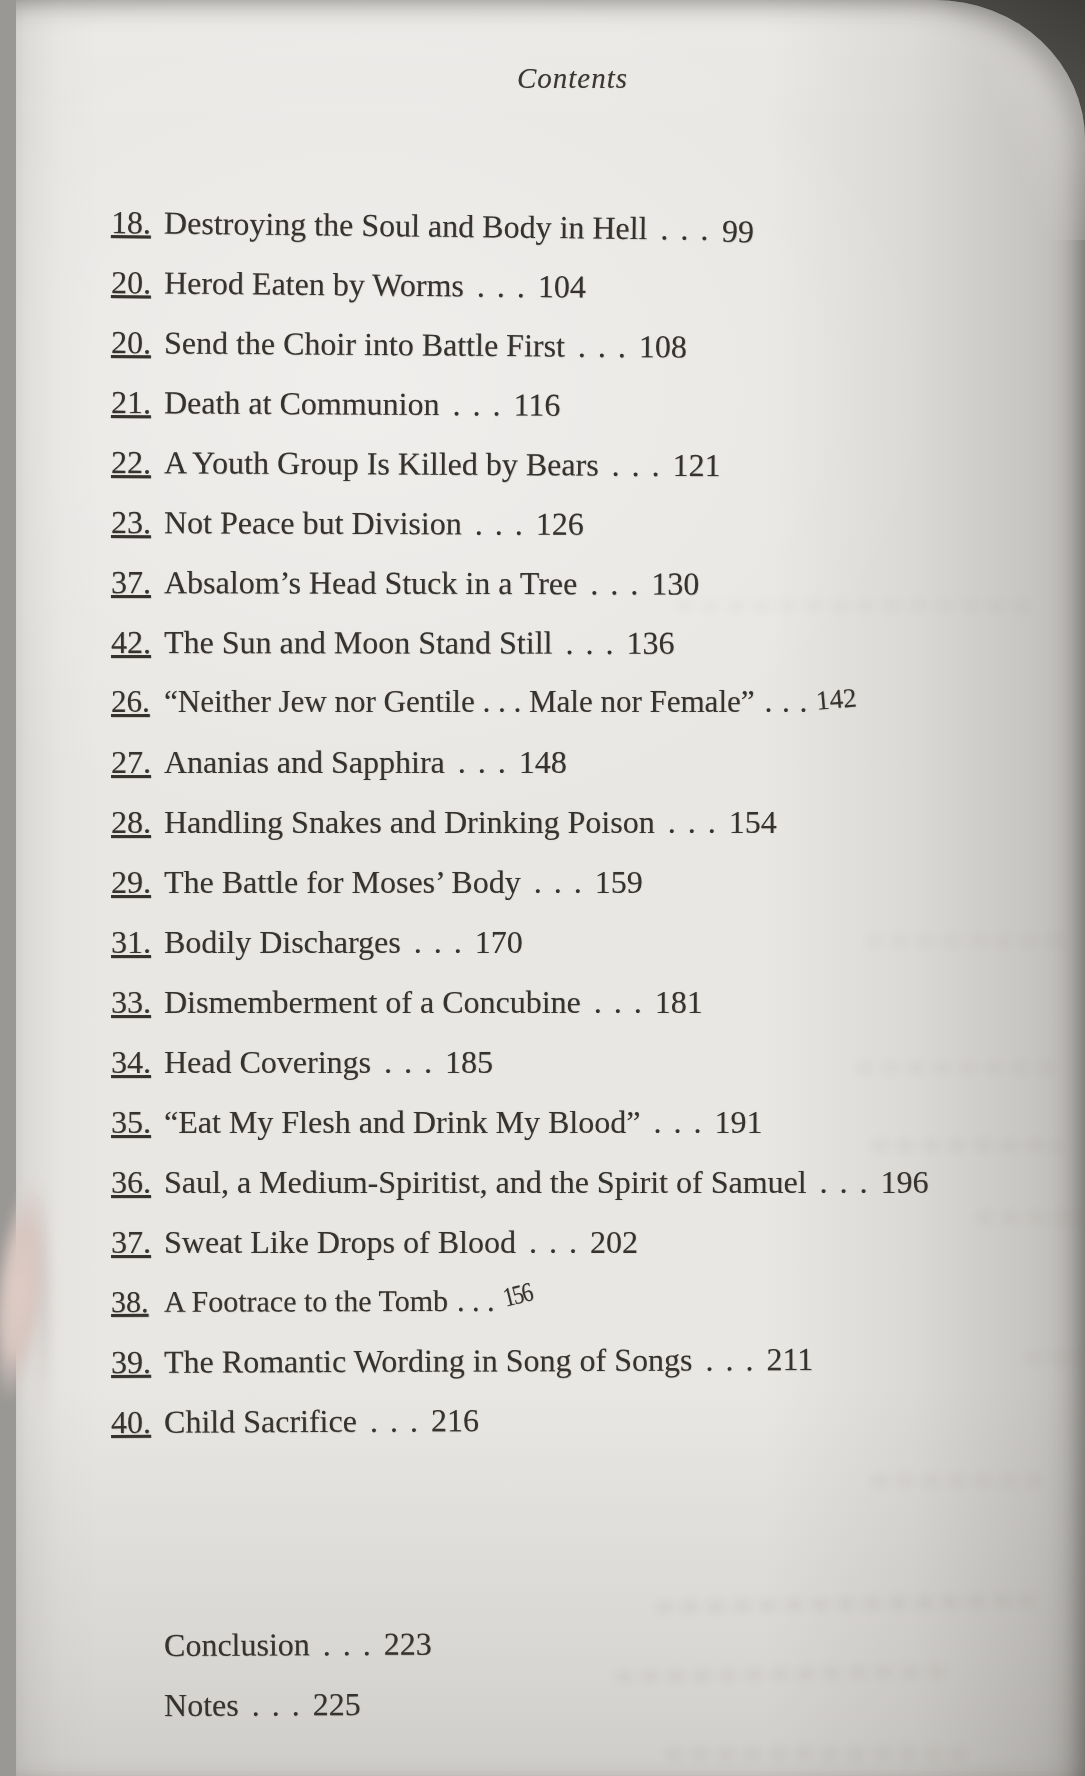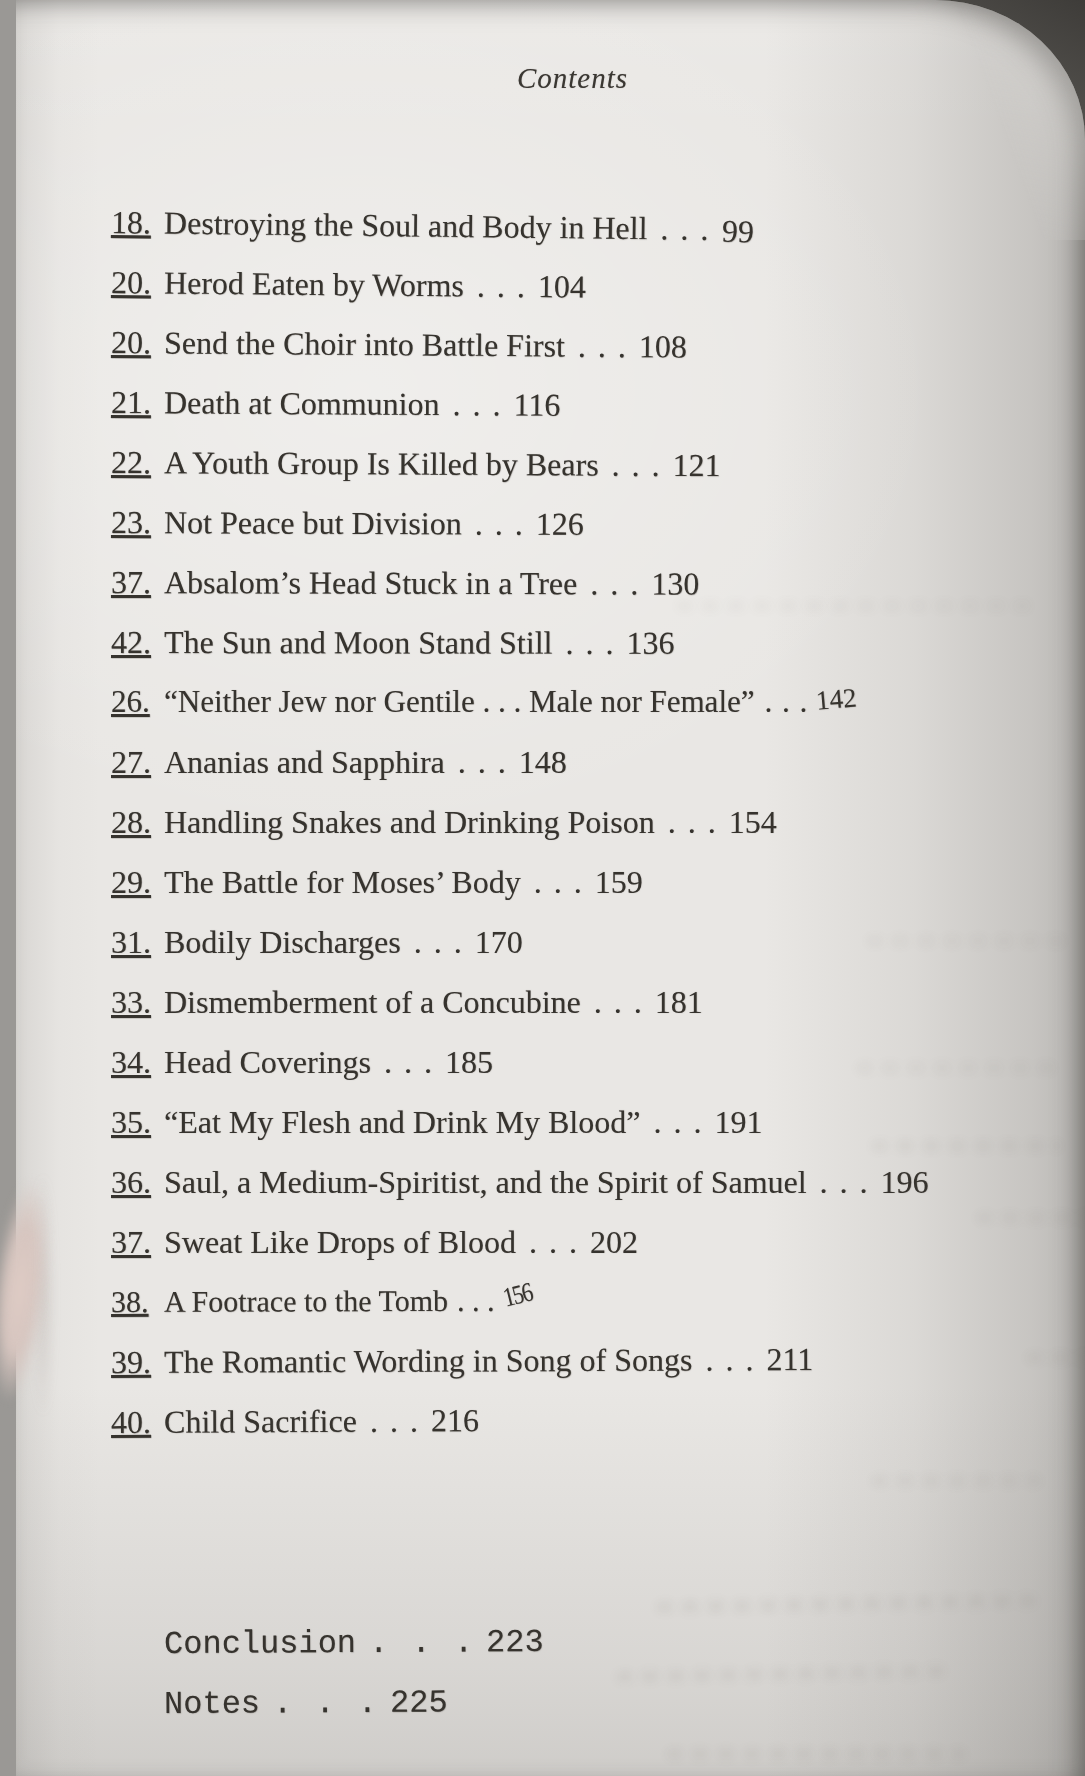--- a/index.html
+++ b/index.html
@@ -126,21 +126,20 @@
   }
   
   ol.toc li:nth-child(1) .pg  { transform: translateY(2px) rotate(1.6deg); }
   ol.toc li:nth-child(22) .pg { transform: translateY(-4px) rotate(-2.5deg); }
 
   
   .back-matter {
     position: absolute;
     left: 148px;
     top: 1615px;
-    font-family: Liberation Mono, monospace;
   }
   .back-matter .bm-row {
     height: 60px;
     line-height: 60px;
     font-size: 32px;
     white-space: nowrap;
     transform-origin: left center;
     transform: rotate(-0.3deg);
     text-shadow: 0.4px 0.4px 0.9px rgba(95,90,84,0.55);
   }

